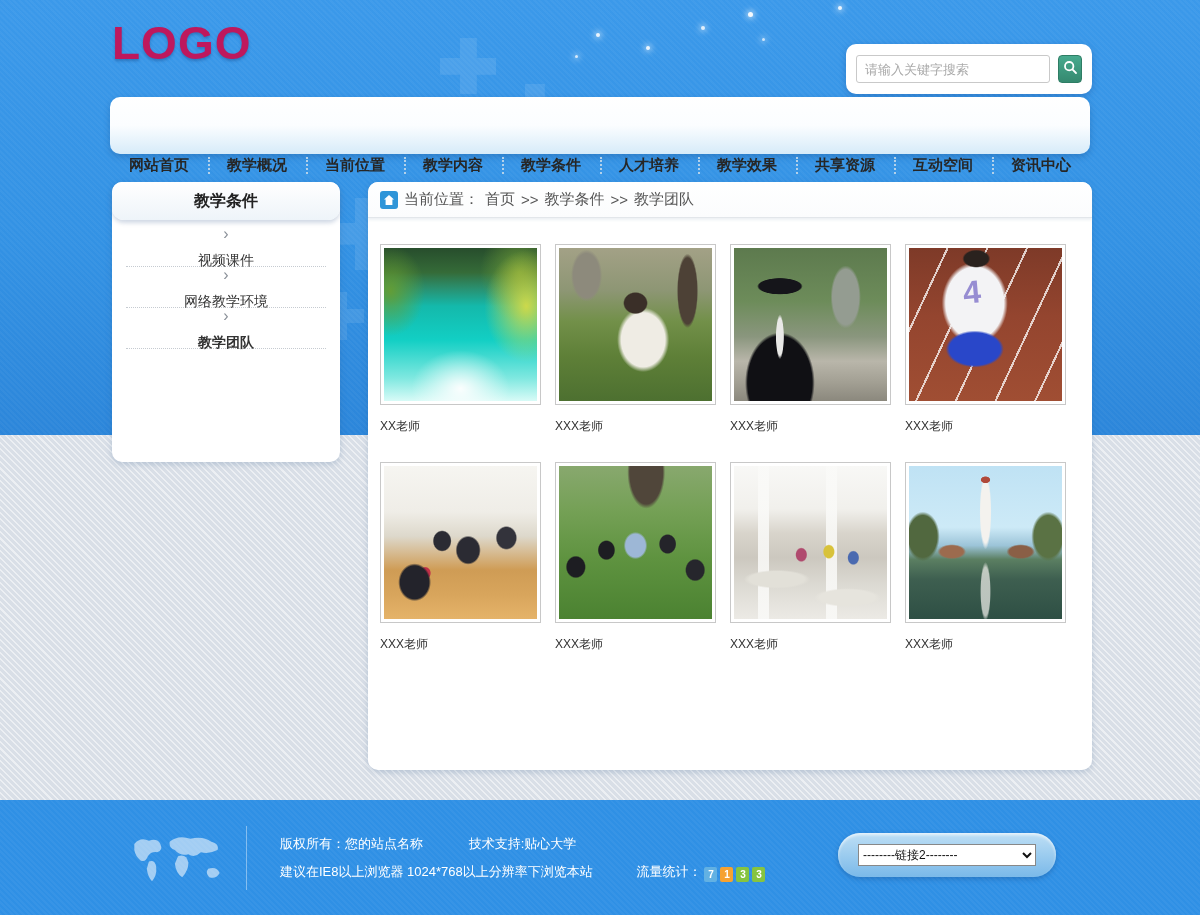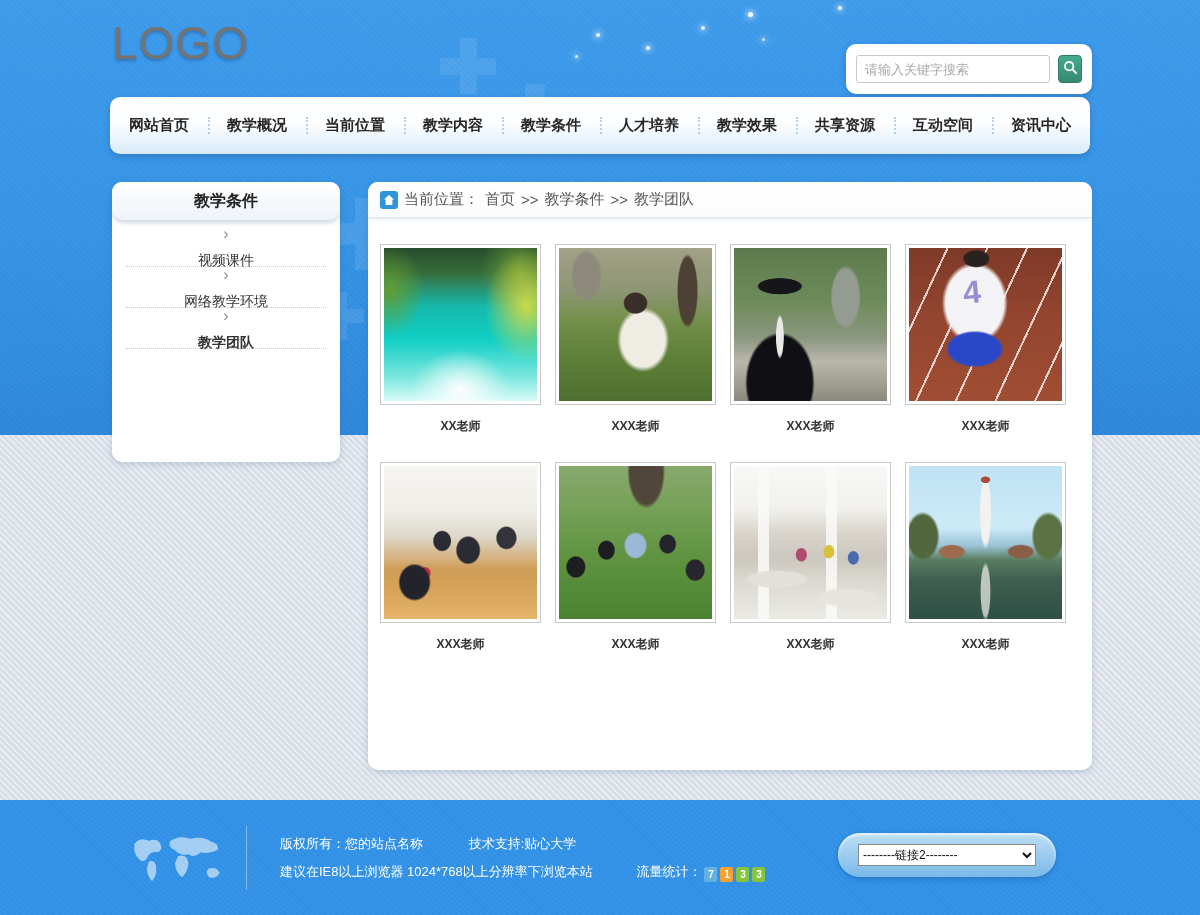--- a/index.html
+++ b/index.html
@@ -36,21 +36,21 @@
   .s2{left:596px;top:33px;width:4px;height:4px;opacity:.9}
   .s3{left:646px;top:46px;width:4px;height:4px;opacity:.9}
   .s4{left:701px;top:26px;width:4px;height:4px;opacity:.85}
   .s5{left:748px;top:12px;width:5px;height:5px;opacity:.95}
   .s6{left:762px;top:38px;width:3px;height:3px;opacity:.75}
   .s7{left:838px;top:6px; width:4px;height:4px;opacity:.9}
 
   
   .logo {
     position:absolute; left:112px; top:16px; z-index:3;
-    font-size:46px; font-weight:normal; letter-spacing:1px; color:#737373;
+    font-size:46px; font-weight:bold; letter-spacing:1px; color:#be185d;
     text-shadow:0 2px 3px rgba(25,75,140,.45); cursor:pointer;
   }
   .search-wrap {
     position:absolute; left:846px; top:44px; z-index:3;
     width:246px; height:50px; background:#fff; border-radius:10px;
     box-shadow:0 2px 6px rgba(25,75,145,.35);
     display:flex; align-items:center; padding:0 10px; gap:8px;
   }
   .search-input {
     flex:1; height:28px; border:1px solid #c9c9c9; border-radius:3px;
@@ -64,21 +64,21 @@
     display:flex; align-items:center; justify-content:center;
   }
 
   
   .nav {
     position:absolute; left:110px; top:97px; z-index:3;
     width:980px; height:57px; border-radius:10px;
     background:linear-gradient(180deg,#ffffff 0%,#fbfdff 50%,#d6ebf9 100%);
     box-shadow:0 3px 6px rgba(20,70,130,.3);
   }
-  .nav ul { list-style:none; display:flex; height:100%; }
+  .nav ul { list-style:none; display:flex; height:100%;margin-top:40px; }
   .nav li {
     flex:1; position:relative; display:flex; align-items:center; justify-content:center;
     font-size:15px; font-weight:bold; color:#262626; cursor:pointer; white-space:nowrap;
   }
   .nav li + li::before {
     content:""; position:absolute; left:0; top:20px; height:17px;
     border-left:2px dotted #b3d1ea;
   }
 
   
@@ -125,21 +125,21 @@
   .gallery {
     display:grid; grid-template-columns:repeat(4,161px); column-gap:14px;
     padding:26px 0 0 12px;
   }
   .gallery-item { height:218px; }
   .photo-frame {
     width:161px; height:161px; background:#fff; border:1px solid #c8c8c8;
     padding:3px; cursor:pointer;
   }
   .photo { width:153px; height:153px; position:relative; overflow:hidden; }
-  .photo-label { text-align:center; font-size:12px; color:#333; margin-top:13px;font-weight:bold; }
+  .photo-label { font-size:12px; color:#333; margin-top:13px; }
 
   
   [data-photo="lake"] { background:
     radial-gradient(70px 55px at 50% 92%, rgba(255,255,255,.95), rgba(255,255,255,0) 70%),
     radial-gradient(60px 80px at 93% 38%, rgba(213,219,72,.95), rgba(170,190,50,0) 70%),
     radial-gradient(55px 70px at 88% 16%, rgba(110,155,55,.9), rgba(110,155,55,0) 70%),
     radial-gradient(50px 65px at 4% 28%, rgba(105,158,48,.9), rgba(105,158,48,0) 70%),
     linear-gradient(180deg,#274d2c 0%,#356b38 16%,#2a8f6e 26%,#14b9ab 38%,#12cfc4 60%,#7fe8e0 85%,#d8fbf7 100%); }
   [data-photo="reading"] { background:
     radial-gradient(17px 60px at 84% 28%, #4d4136 0 55%, rgba(77,65,54,0) 62%),

